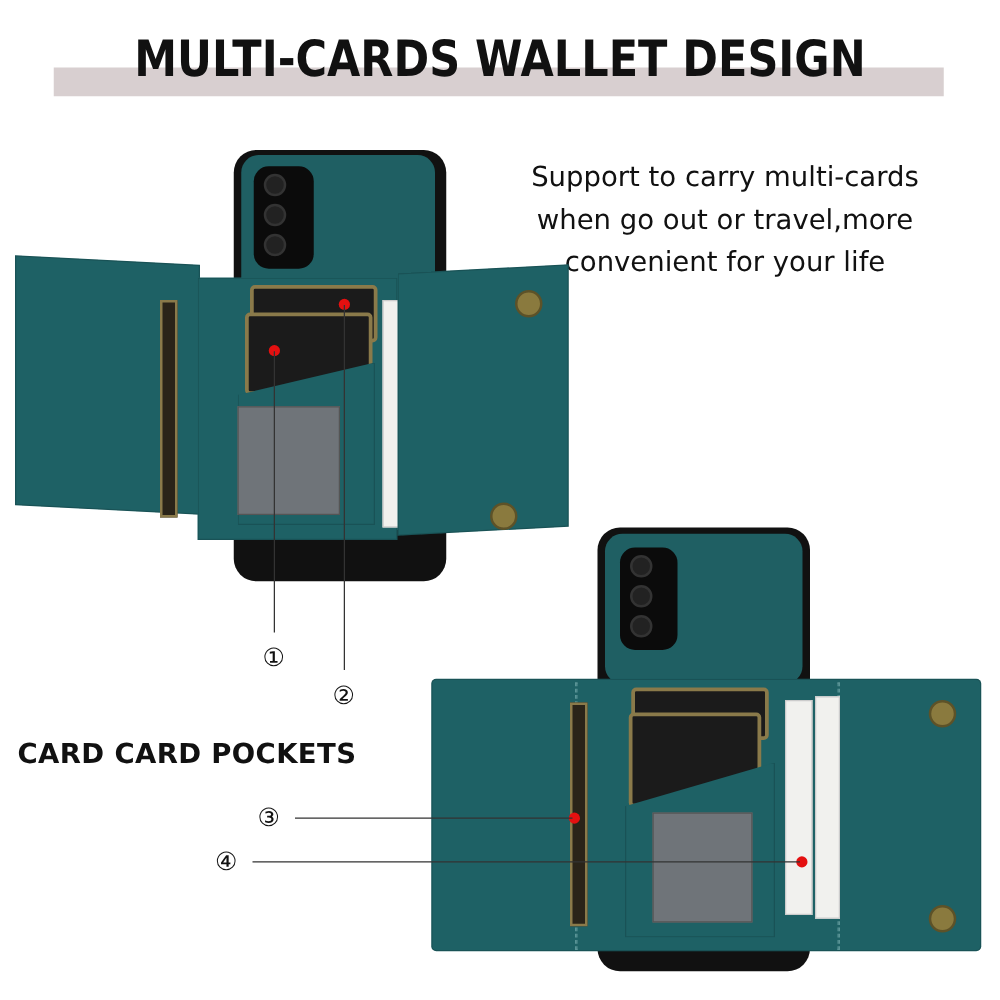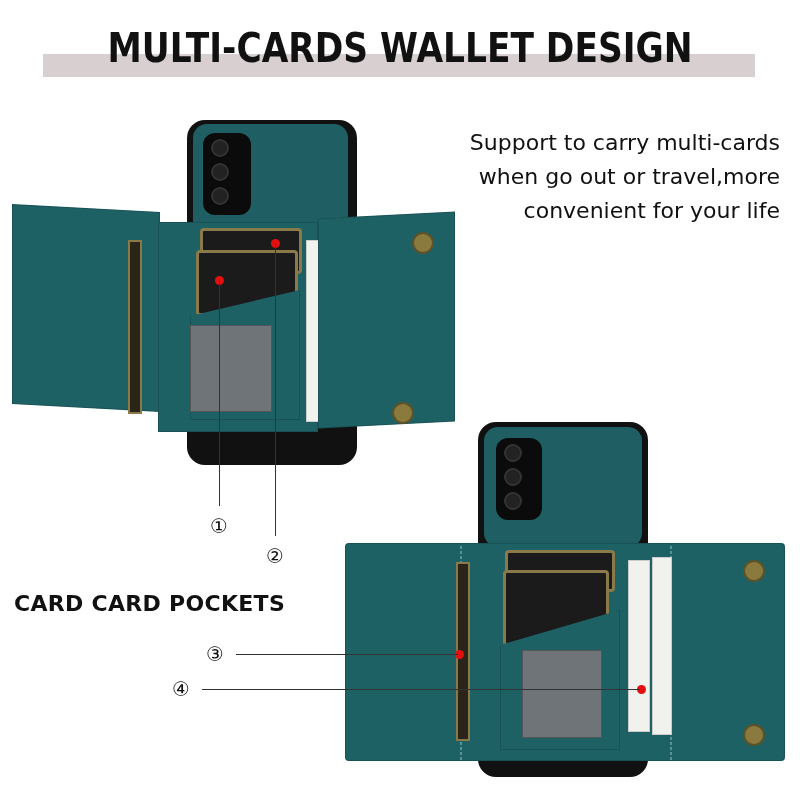--- a/index.html
+++ b/index.html
@@ -1,19 +1,19 @@
 <!DOCTYPE html>
 <html><head>
 <meta charset="utf-8">
 <style>
   html,body{margin:0;padding:0;background:#ffffff;}
   body{width:800px;height:800px;position:relative;overflow:hidden;font-family:"Liberation Sans","DejaVu Sans",sans-serif;}
   .title-band{position:absolute;left:43px;top:54px;width:712px;height:23px;background:#d8cfd0;}
   .title{position:absolute;left:0;top:24px;width:800px;text-align:center;font-family:"DejaVu Sans",sans-serif;font-weight:bold;font-size:40px;letter-spacing:0px;color:#111;transform:scaleX(0.86);transform-origin:center;line-height:48px;}
-  .desc{position:absolute;right:20px;top:126px;width:400px;text-align:right;font-family:"DejaVu Sans",sans-serif;font-size:22px;line-height:34px;color:#111;}
+  .desc{position:absolute;right:20px;top:126px;width:400px;text-align:center;font-family:"DejaVu Sans",sans-serif;font-size:22px;line-height:34px;color:#111;}
   .section-title{position:absolute;left:14px;top:591px;font-family:"DejaVu Sans",sans-serif;font-weight:bold;font-size:22px;color:#111;letter-spacing:0.3px;}
   .callout{position:absolute;font-family:"DejaVu Sans",sans-serif;font-size:20px;color:#111;width:26px;height:26px;line-height:26px;text-align:center;}
   .line{position:absolute;background:#333;}
   .dot{position:absolute;width:9px;height:9px;border-radius:50%;background:#e41010;}
   
   .phone{position:absolute;background:#111;border-radius:18px;}
   .phone-back{position:absolute;background:#1f5f63;border-radius:14px;}
   .cam{position:absolute;background:#0b0b0b;border-radius:12px;}
   .lens{position:absolute;width:14px;height:14px;border-radius:50%;background:#222;border:2px solid #333;}
   .panel{position:absolute;background:#1e6165;box-shadow:inset 0 0 0 1px rgba(0,0,0,0.15);}

